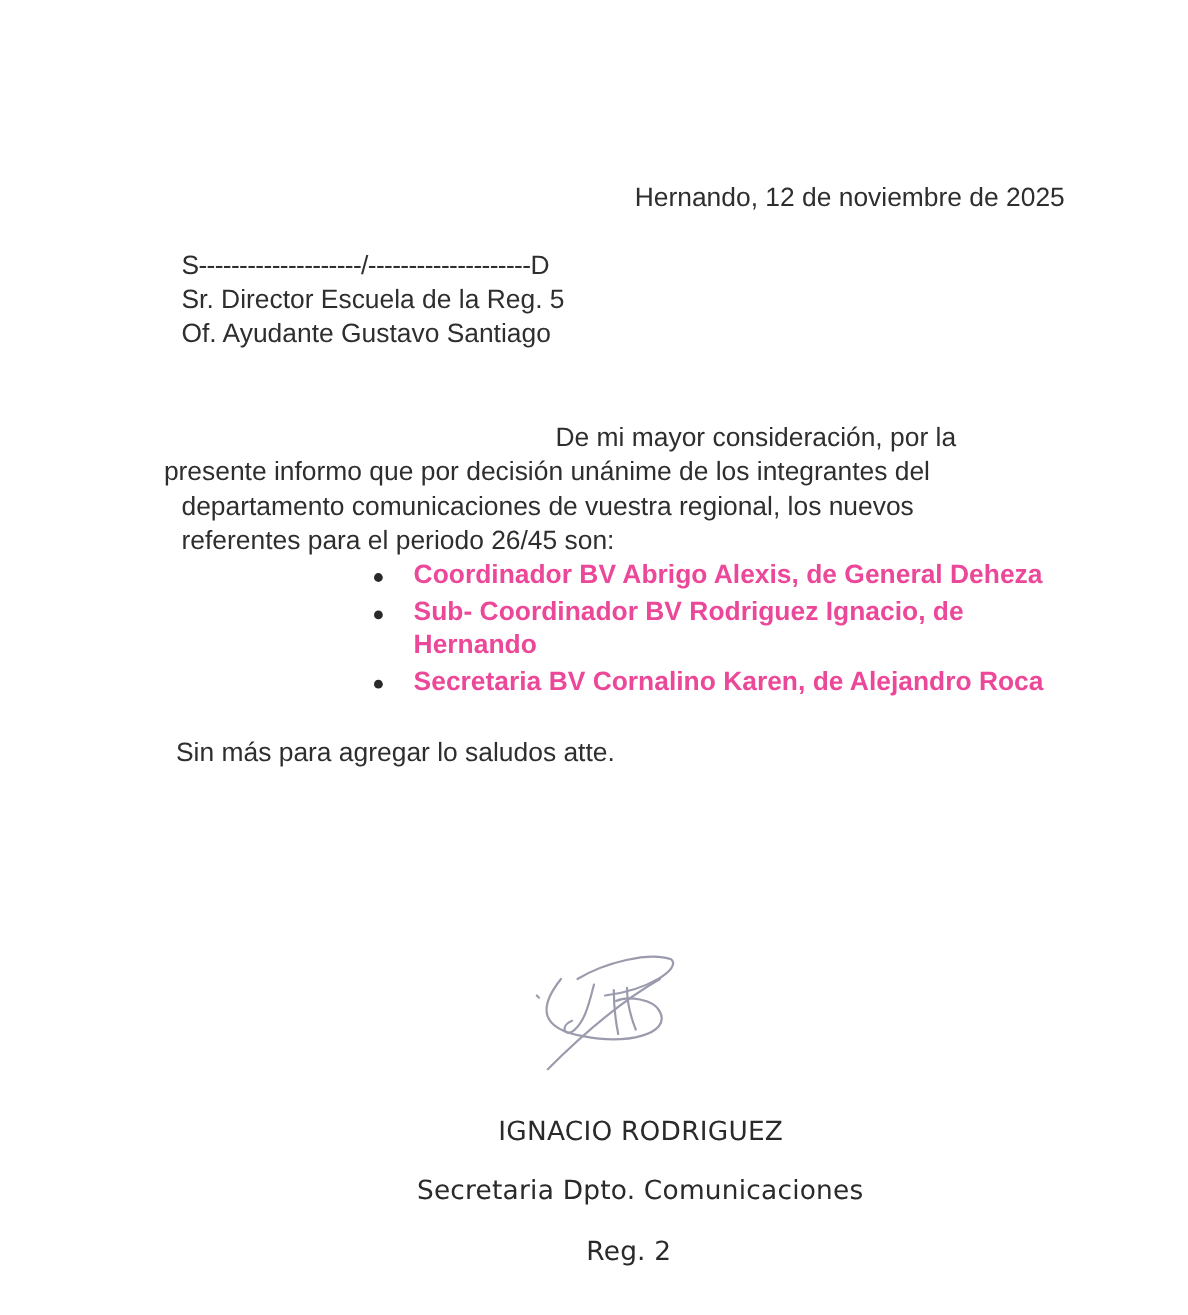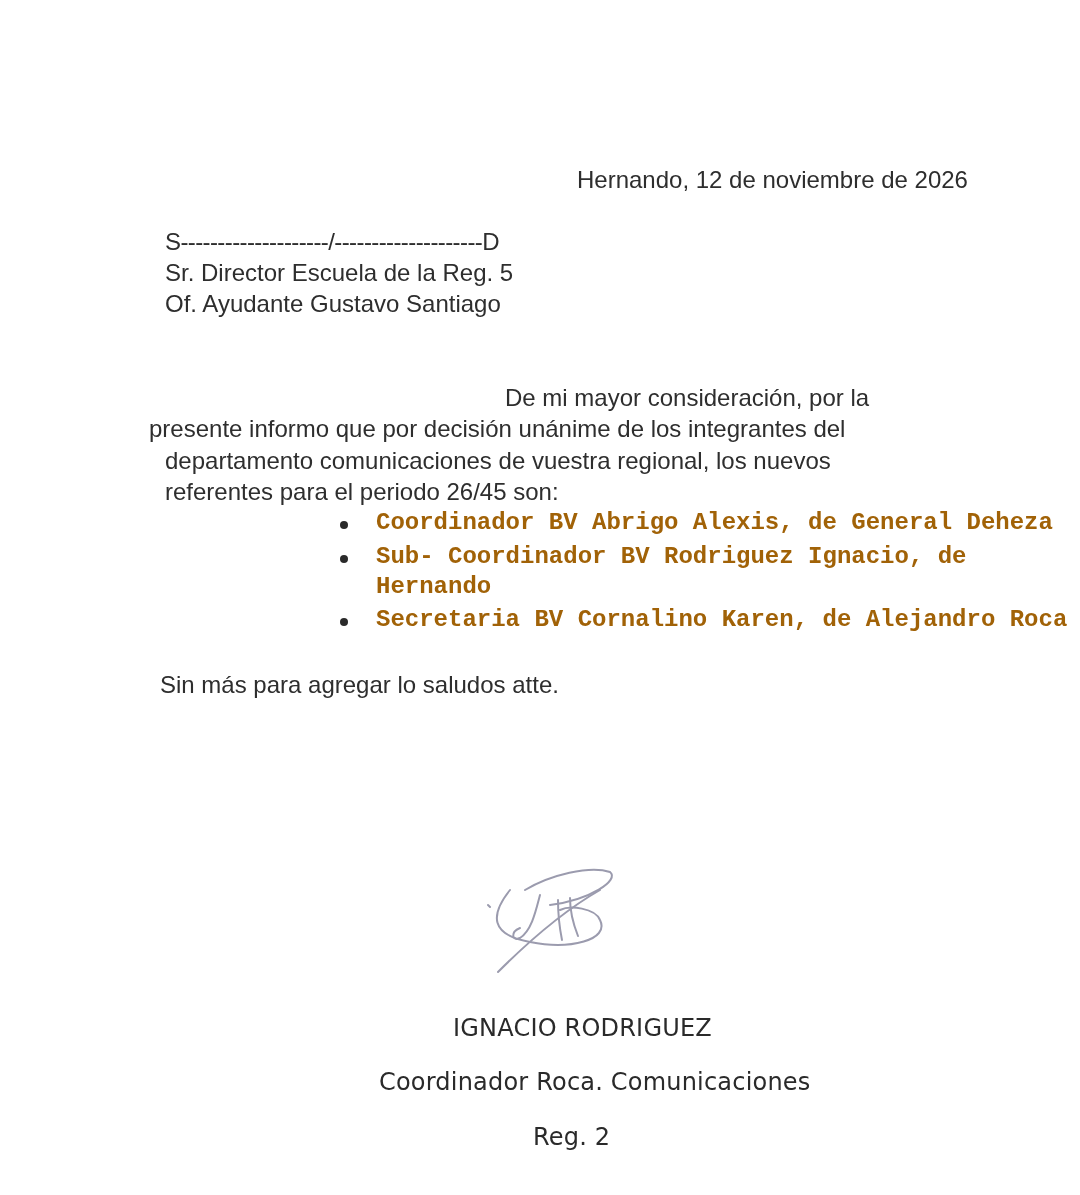--- a/index.html
+++ b/index.html
@@ -10,35 +10,35 @@
     body {
       width: 1080px;
       height: 1195px;
       position: relative;
       overflow: hidden;
       color: #2b2b2b;
       font-family: "Liberation Sans", sans-serif;
     }
     .abs { position: absolute; white-space: nowrap; }
     .arial { font-family: "Liberation Sans", sans-serif; font-size: 24px; color: #2e2e2e; }
-    .bold { font-weight: bold; color: #a16207; font-family: Liberation Mono, monospace; }
+    .bold { font-weight: bold; color: #ec4899; }
     .sig-text { font-family: "DejaVu Sans", sans-serif; font-size: 24px; color: #2a2a2a; letter-spacing: 0.2px; }
     .bullet {
       position: absolute;
       width: 8px; height: 8px;
       border-radius: 50%;
       background: #2a2a2a;
     }
   </style>
 </head>
 <body>
 
 <div>
 
-  <div class="abs arial" style="left:577px; top:166px;">Hernando, 12 de noviembre de 2026</div>
+  <div class="abs arial" style="left:577px; top:166px;">Hernando, 12 de noviembre de 2025</div>
 
   <div class="abs arial" style="left:165px; top:228px; letter-spacing:-0.6px;">S--------------------/--------------------D</div>
   <div class="abs arial" style="left:165px; top:259px;">Sr. Director Escuela de la Reg. 5</div>
   <div class="abs arial" style="left:165px; top:290px;">Of. Ayudante Gustavo Santiago</div>
 
   <div class="abs arial" style="left:505px; top:384px;">De mi mayor consideración, por la</div>
   <div class="abs arial" style="left:149px; top:415px;">presente informo que por decisión unánime de los integrantes del</div>
   <div class="abs arial" style="left:165px; top:447px;">departamento comunicaciones de vuestra regional, los nuevos</div>
   <div class="abs arial" style="left:165px; top:478px;">referentes para el periodo 26/45 son:</div>
 
@@ -62,16 +62,16 @@
       <path d="M55 30 C 80 15, 120 5, 140 12 C 150 20, 120 40, 80 45"></path>
       <path d="M70 35 C 66 50, 62 70, 50 78 C 42 82, 40 72, 50 68"></path>
       <path d="M88 40 C 88 55, 90 70, 92 80"></path>
       <path d="M100 38 C 100 52, 104 66, 108 76"></path>
       <path d="M28 112 C 60 80, 95 50, 130 30"></path>
       <path d="M18 45 L 20 47"></path>
     </g>
   </svg>
 
   <div class="abs sig-text" style="left:453px; top:1014px;">IGNACIO RODRIGUEZ</div>
-  <div class="abs sig-text" style="left:379px; top:1068px;">Coordinador Roca. Comunicaciones</div>
+  <div class="abs sig-text" style="left:379px; top:1068px;">Secretaria Dpto. Comunicaciones</div>
   <div class="abs sig-text" style="left:533px; top:1123px;">Reg. 2</div>
 
 </div>
 
 </body></html>

